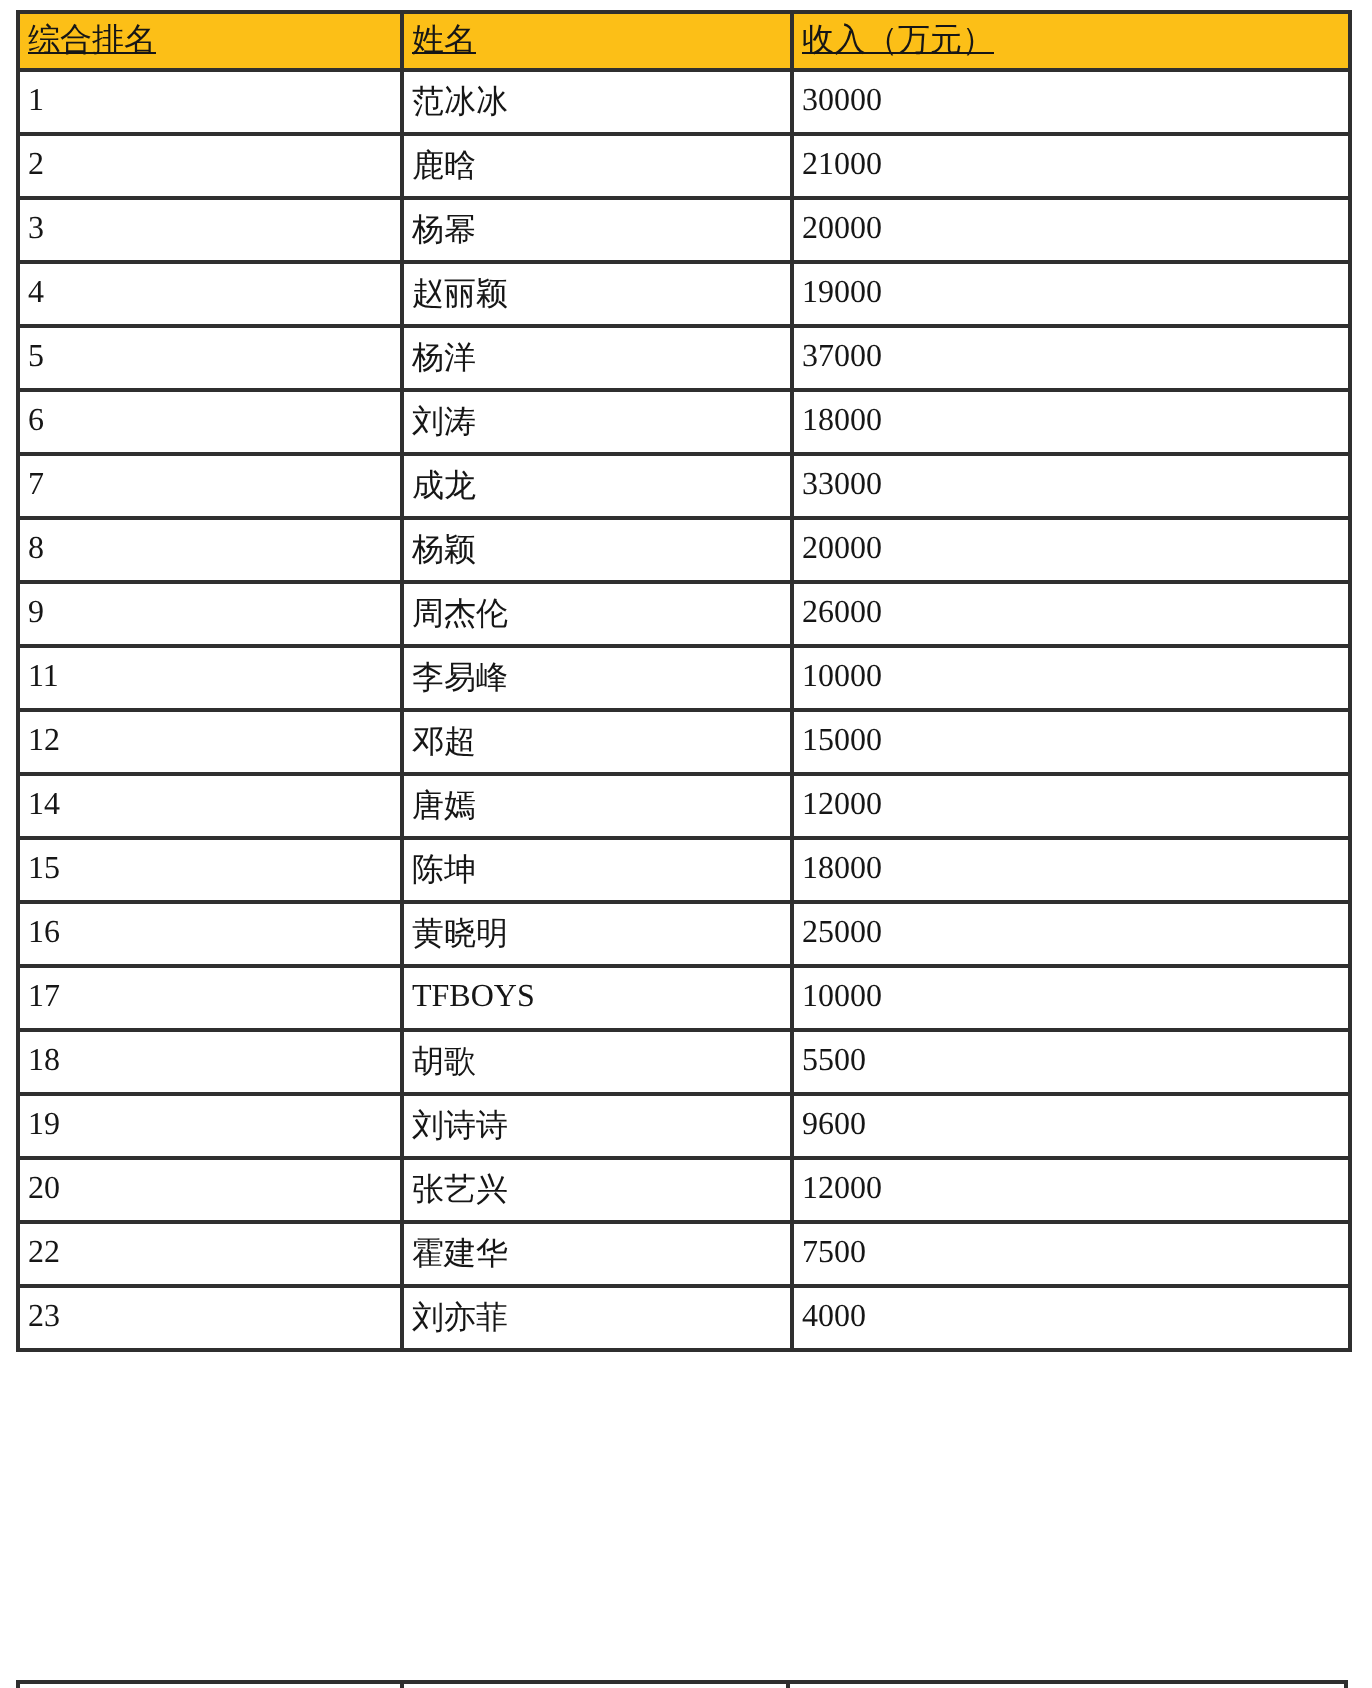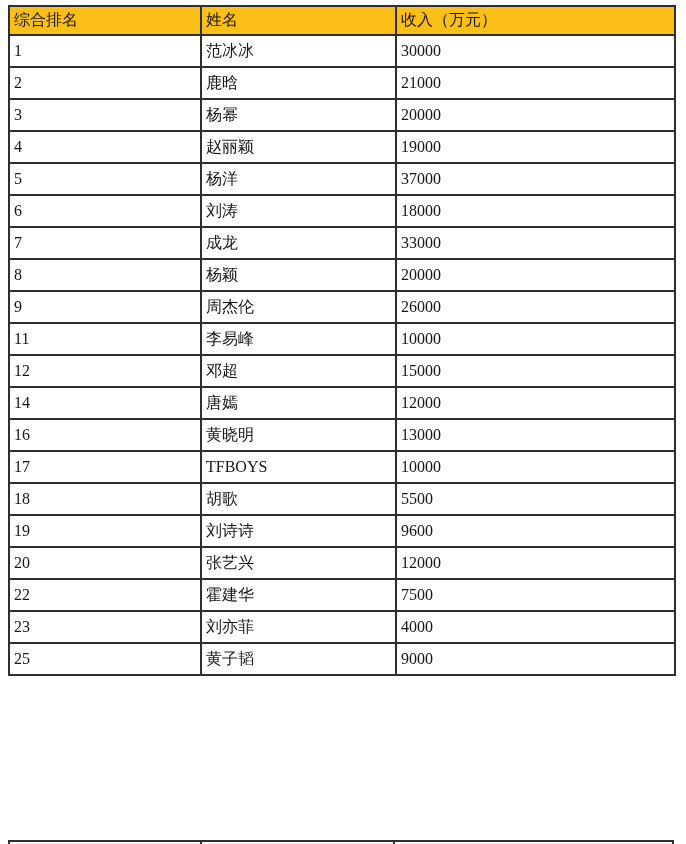--- a/index.html
+++ b/index.html
@@ -32,20 +32,21 @@
     vertical-align: middle;
     font-size: 16px;
     font-weight: normal;
     color: #161616;
     white-space: nowrap;
     overflow: hidden;
   }
   th.hdr {
     background: #fcbf17;
     height: 27px;
+    text-decoration: underline;
   }
   td {
     height: 30px;
     background: #ffffff;
   }
   
   .partial-row {
     position: absolute;
     left: 8px;
     top: 840px;
@@ -147,25 +148,30 @@
     <td>15000</td>
   </tr>
 
 
   <tr>
     <td>14</td>
     <td>唐嫣</td>
     <td>12000</td>
   </tr>
 
+  <tr>
+    <td>15</td>
+    <td>陈坤</td>
+    <td>18000</td>
+  </tr>
 
   <tr>
     <td>16</td>
     <td>黄晓明</td>
-    <td>13000</td>
+    <td>25000</td>
   </tr>
 
   <tr>
     <td>17</td>
     <td>TFBOYS</td>
     <td>10000</td>
   </tr>
 
   <tr>
     <td>18</td>
@@ -192,25 +198,20 @@
     <td>7500</td>
   </tr>
 
   <tr>
     <td>23</td>
     <td>刘亦菲</td>
     <td>4000</td>
   </tr>
 
 
-  <tr>
-    <td>25</td>
-    <td>黄子韬</td>
-    <td>9000</td>
-  </tr>
 </tbody>
 </table>
 
 <div class="partial-row">
   <div class="pcell p1"></div>
   <div class="pcell p2"></div>
   <div class="pcell p3"></div>
 </div>
 
 </body></html>

